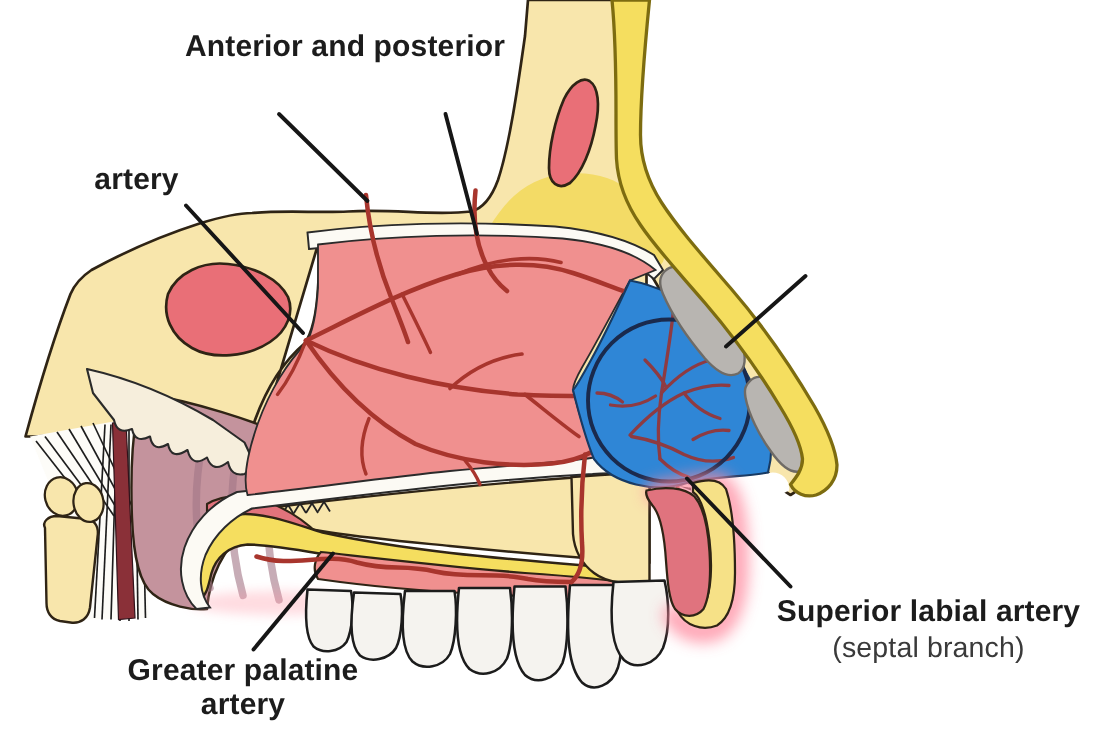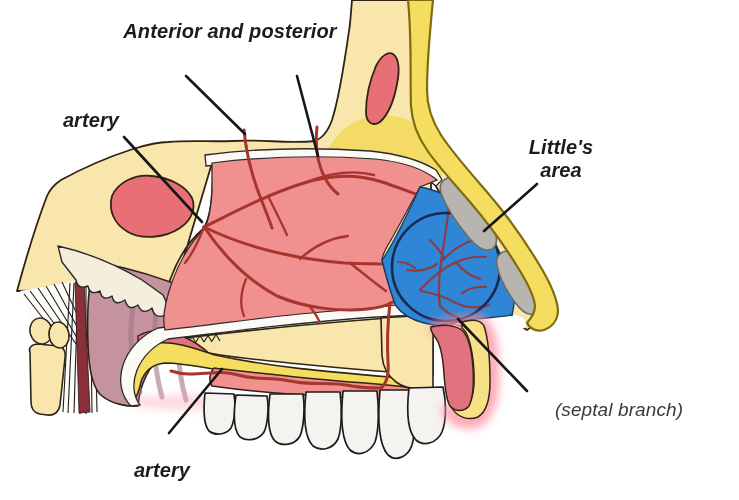--- a/index.html
+++ b/index.html
@@ -1,18 +1,18 @@
 <!DOCTYPE html>
 <html><head>
 <meta charset="utf-8">
 <style>
   html,body{margin:0;padding:0;background:#ffffff;}
   .stage{
     position:relative;width:739px;height:500px;background:#ffffff;
-    overflow:hidden;font-family:"Liberation Sans",sans-serif;font-style:italic;
+    overflow:hidden;font-family:"Liberation Sans",sans-serif;
   }
   .stage svg{position:absolute;left:0;top:0;}
   .lbl{
     position:absolute;text-align:center;color:#1c1c1c;
     font-weight:700;font-size:20px;line-height:1.15;
     letter-spacing:.1px;white-space:nowrap;
   }
   .lbl .sub{display:block;font-weight:400;font-size:19px;color:#3a3a3a;margin-top:2px;}
   .lbl-ethmoidal{left:90px;top:20px;width:280px;}
   .lbl-sphenopalatine{left:-19px;top:86px;width:220px;}
@@ -221,27 +221,24 @@
 
 <div class="lbl lbl-ethmoidal">
   <span>Anterior and posterior</span><br>
 </div>
 
 <div class="lbl lbl-sphenopalatine">
   <br>
   <span>artery</span>
 </div>
 
-<div class="lbl lbl-littles">
-  <span>Little's</span><br>
-  <span>area</span>
-</div>
 
 <div class="lbl lbl-superior">
+  <span>Superior labial artery</span>
   <span class="sub">(septal branch)</span>
 </div>
 
 <div class="lbl lbl-greater">
-  <br>
+  <span>Greater palatine</span><br>
   <span>artery</span>
 </div>
 
 </div>
 
 </body></html>

